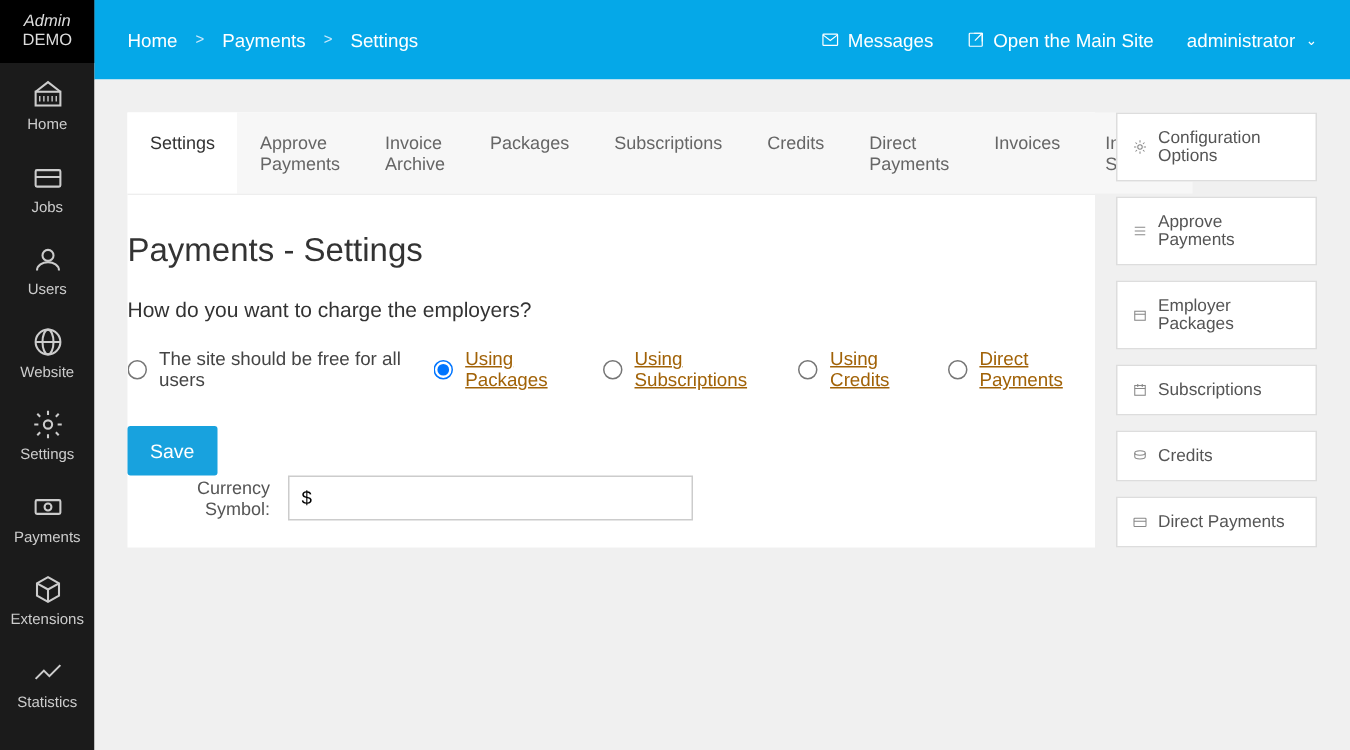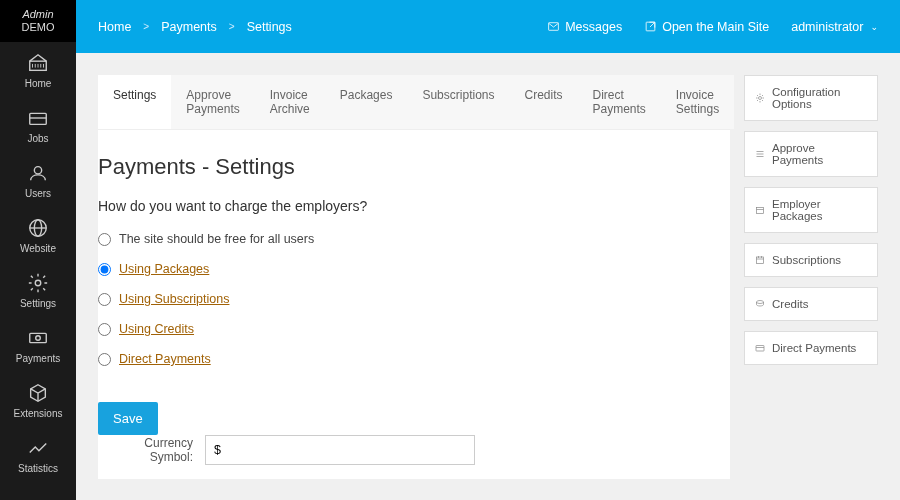--- a/index.html
+++ b/index.html
@@ -1,20 +1,20 @@
 <!DOCTYPE html>
 <html><head>
 <meta charset="utf-8">
 <style>
   * { box-sizing: border-box; margin: 0; padding: 0; }
   body { font-family: -apple-system, BlinkMacSystemFont, "Segoe UI", Arial, sans-serif; font-size: 13px; color: #333; background: #fff; width: 900px; height: 500px; overflow: hidden; }
   .app { display: flex; height: 500px; }
 
   
-  .sidebar { width: 76px; background: #1b1b1b; color: #ddd; display: flex; flex-direction: column; }
+  .sidebar { width: 63px; background: #1b1b1b; color: #ddd; display: flex; flex-direction: column; }
   .brand { background: #000; padding: 8px 6px; text-align: center; font-size: 11px; line-height: 1.2; }
   .brand .admin { font-style: italic; }
   .sidebar-items { display: flex; flex-direction: column; }
   .side-item { display: flex; flex-direction: column; align-items: center; justify-content: center; padding: 10px 0 8px; font-size: 10px; color: #ccc; gap: 4px; cursor: pointer; }
   .side-item svg { width: 24px; height: 22px; stroke: #ccc; fill: none; stroke-width: 1.5; }
   .side-item .lbl { }
 
   
   .maincol { flex: 1; display: flex; flex-direction: column; min-width: 0; }
   .topbar { background: #05a8e8; color: #fff; height: 53px; display: flex; align-items: center; padding: 0 22px; font-size: 12.5px; }
@@ -32,21 +32,21 @@
   .panel { background: #fff; flex: 1; min-width: 0; }
 
   .tabs { display: flex; border-bottom: 1px solid #eee; background: #f7f7f7; }
   .tab { padding: 13px 15px; font-size: 12px; color: #666; cursor: pointer; background: #f7f7f7; }
   .tab.active { background: #fff; color: #333; }
 
   .panel-body { padding: 24px 0 0 0; }
   .page-title { font-size: 22px; font-weight: 400; color: #333; padding: 0 0 18px 0; }
   .section-q { font-size: 14px; font-weight: 400; margin-bottom: 18px; }
 
-  .radio-list { display: flex; flex-direction: column; gap: 16px; margin-bottom: 36px; }
+  .radio-list { display: flex; gap: 16px; margin-bottom: 24px; }
   .radio-row { display: flex; align-items: center; gap: 8px; font-size: 12.5px; }
   .radio-row input[type=radio] { }
   .radio-row .lnk { color: #a16207; text-decoration: underline; cursor: pointer; }
   .radio-row .plain { color: #444; }
 
   .save-btn { background: #18a2de; color: #fff; border: none; padding: 9px 15px; font-size: 13px; cursor: pointer; border-radius: 2px; }
 
   .sub-title { font-size: 14px; font-weight: 600; margin: 30px 0 18px; }
 
   .form-row { display: flex; align-items: center; gap: 12px; margin-bottom: 14px; }
@@ -166,20 +166,21 @@
 
         <div class="panel">
           <div class="tabs">
             <div class="tab active">Settings</div>
             <div class="tab">Approve Payments</div>
             <div class="tab">Invoice Archive</div>
             <div class="tab">Packages</div>
             <div class="tab">Subscriptions</div>
             <div class="tab">Credits</div>
             <div class="tab">Direct Payments</div>
+            <div class="tab">Invoices</div>
             <div class="tab">Invoice Settings</div>
           </div>
 
           <div class="panel-body">
             <h1 class="page-title">Payments - Settings</h1>
             <div class="section-q">How do you want to charge the employers?</div>
 
             <div class="radio-list">
               <label class="radio-row">
                 <input type="radio" name="charge" style="">

